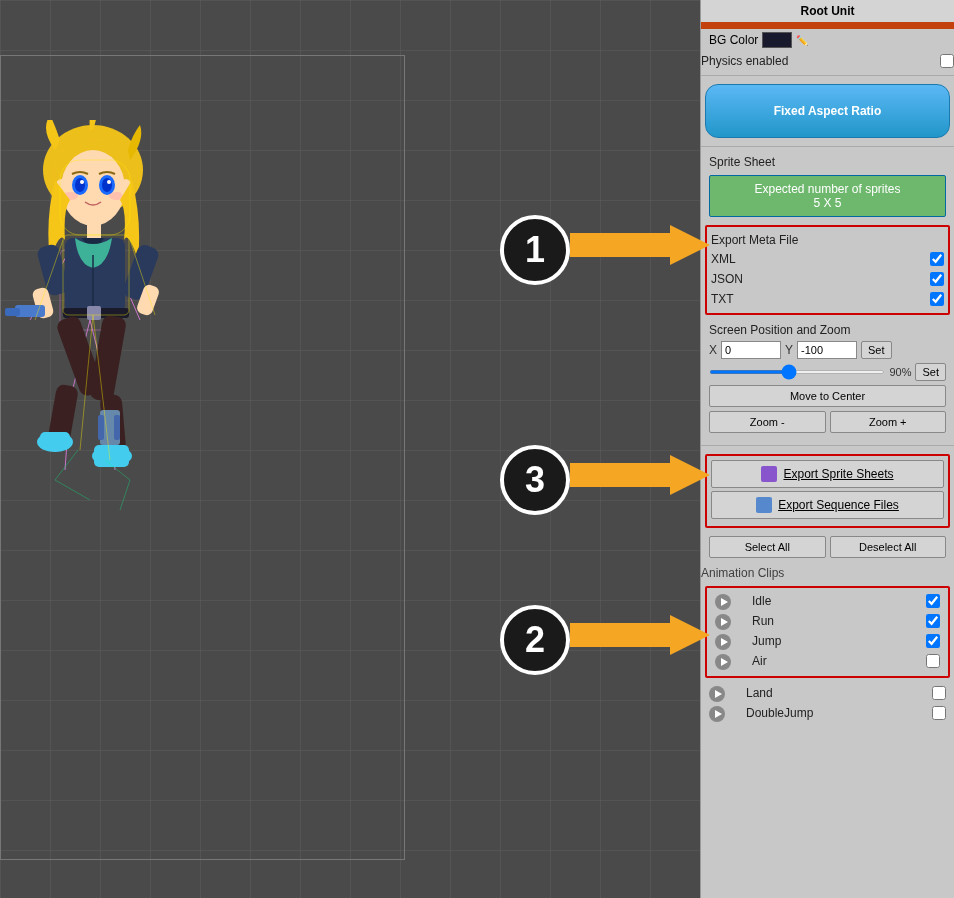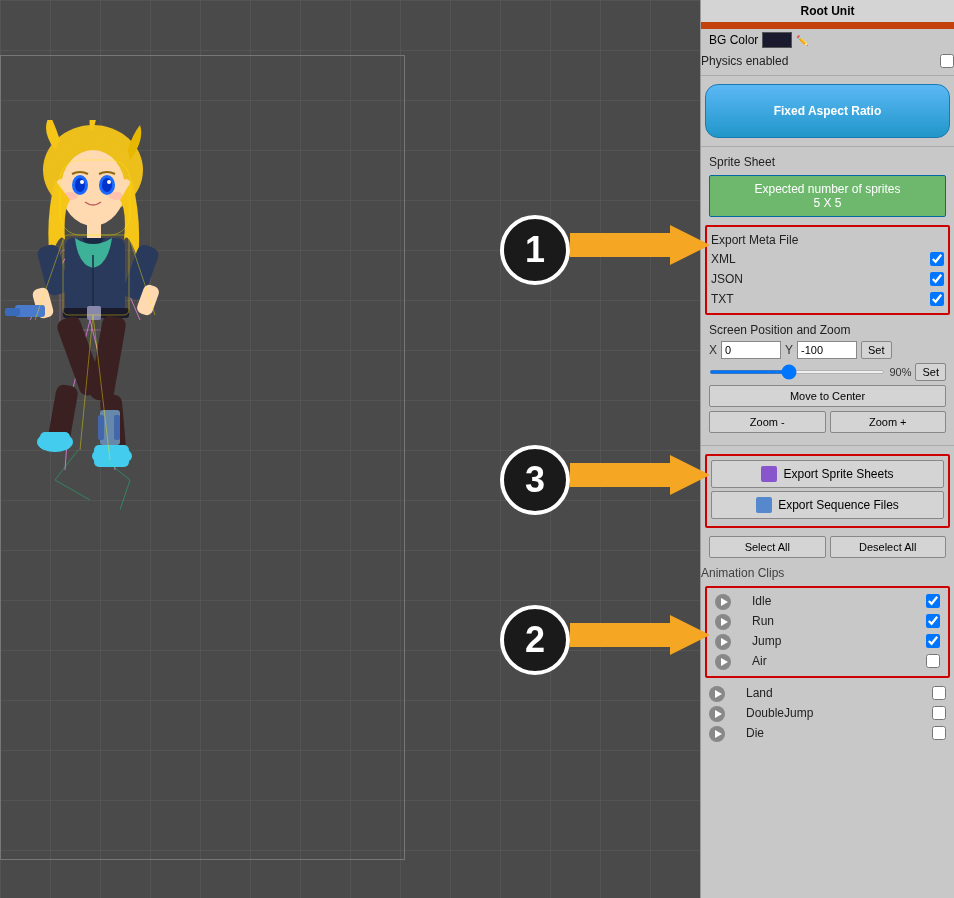--- a/index.html
+++ b/index.html
@@ -240,20 +240,21 @@
       justify-content: center;
       gap: 6px;
       width: 100%;
       padding: 5px;
       background: #d4d4d4;
       border: 1px solid #888;
       border-radius: 2px;
       font-size: 12px;
       cursor: pointer;
       margin-bottom: 3px;
+      text-decoration: underline;
     }
     .export-btn-icon {
       width: 16px;
       height: 16px;
       background: #8855cc;
       border-radius: 2px;
       display: inline-block;
     }
 
     .select-row {
@@ -580,20 +581,15 @@
     <div class="anim-item">
       <div class="anim-play-icon"></div>
       <span class="anim-name">Land</span>
       <input type="checkbox" class="anim-check" style="">
     </div>
     <div class="anim-item">
       <div class="anim-play-icon"></div>
       <span class="anim-name">DoubleJump</span>
       <input type="checkbox" class="anim-check" style="">
     </div>
-    <div class="anim-item">
-      <div class="anim-play-icon"></div>
-      <span class="anim-name">Die</span>
-      <input type="checkbox" class="anim-check" style="">
-    </div>
   </div>
 
 </div>
 
 </body></html>

